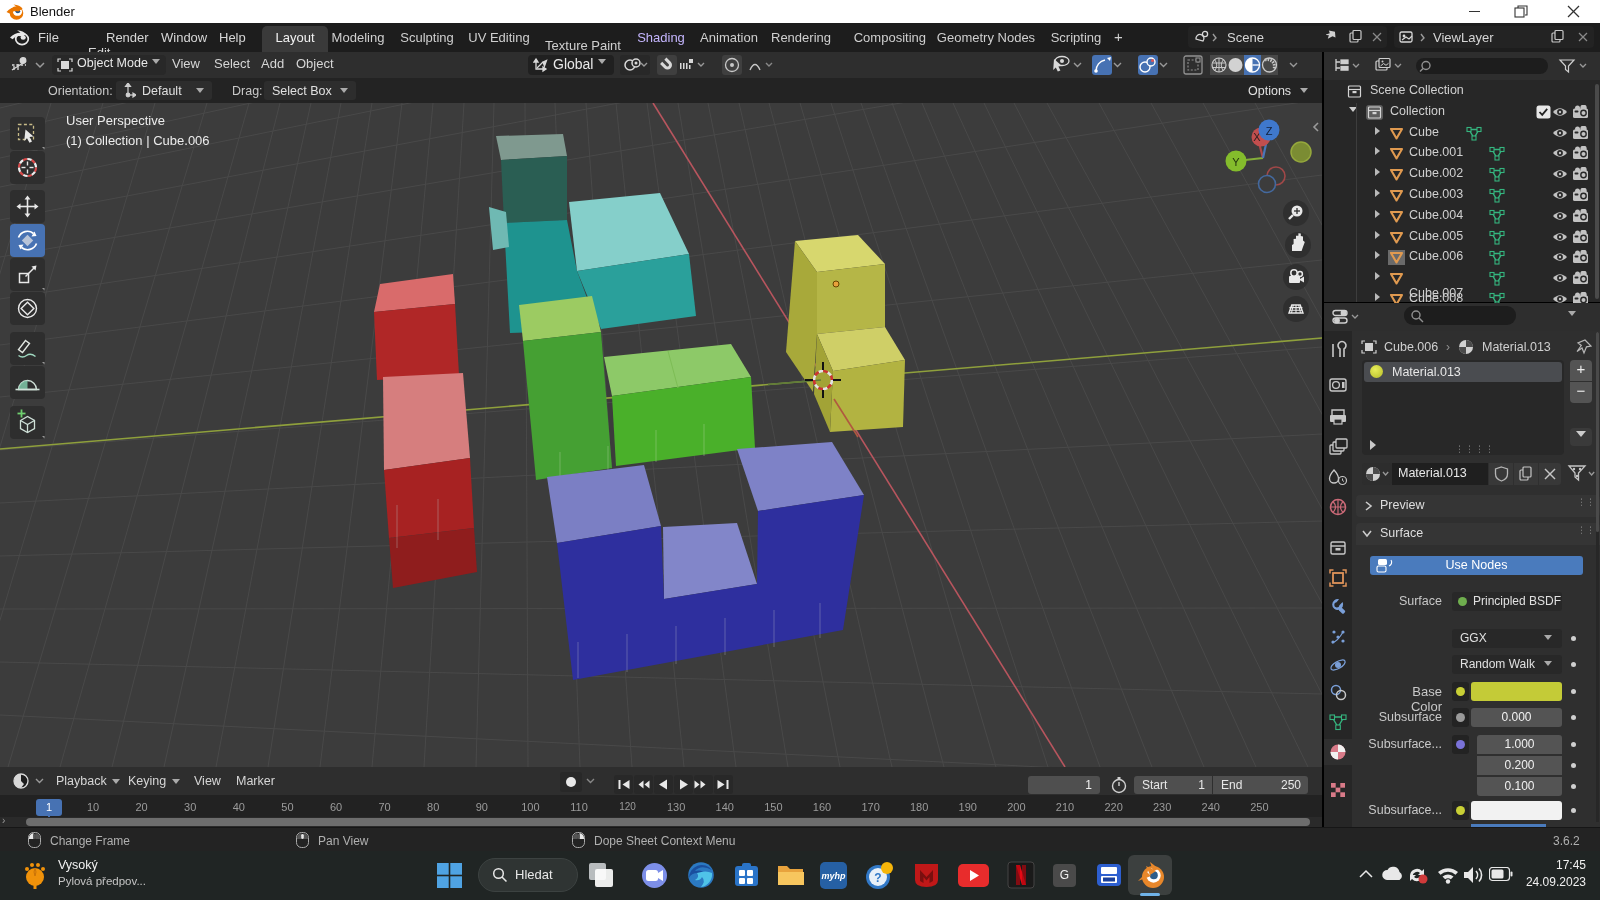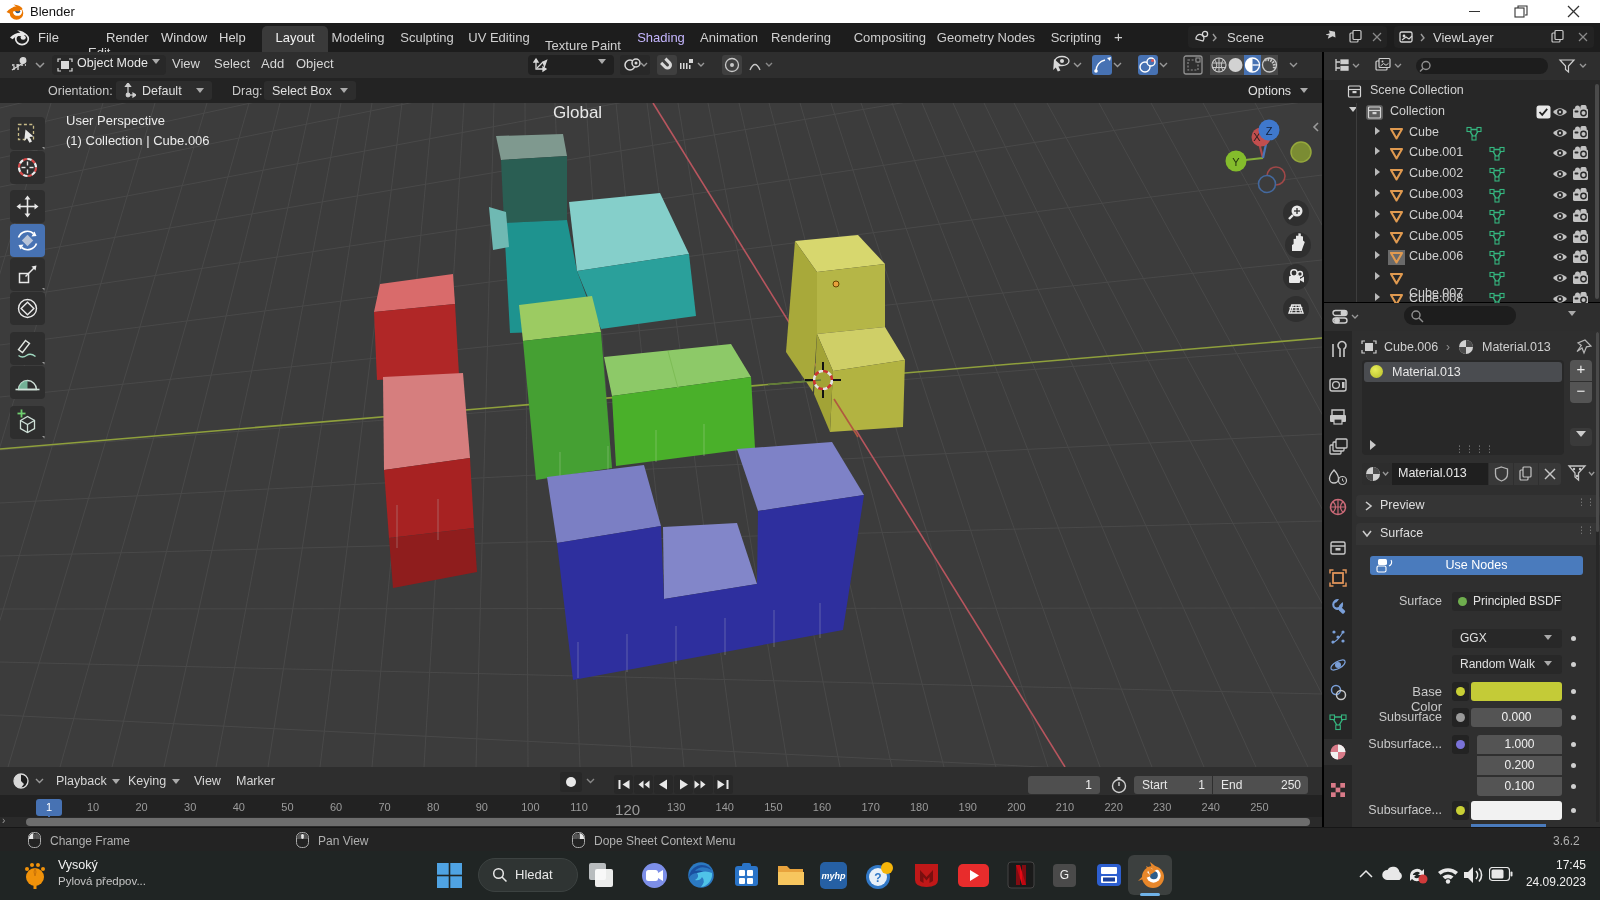--- a/index.html
+++ b/index.html
@@ -333,21 +333,21 @@
 <div class="abs" style="left:528px;top:55px;width:86px;height:20px;background:#202020;border-radius:4px;"></div>
 <svg class="abs" style="left:533px;top:57px;" width="16" height="16" viewBox="0 0 16 16">
 <g stroke="#d8d8d8" stroke-width="1.3" fill="none">
       <path d="M 3 2 v 10 h 10"></path>
       <path d="M 3 2 l -2 3 h 4 z" fill="#d8d8d8"></path>
       <path d="M 13 12 l -3 -2 v 4 z" fill="#d8d8d8"></path>
       <path d="M 4 11 l 6 -6"></path>
       <path d="M 10 5 l 1.5 4 l 2 -5.5 z" fill="#d8d8d8"></path>
     </g>
 </svg>
-<div class="abs" style="left:553px;top:56px;font-size:17px;color:#e8e8e8;margin-top:47px;">Global</div>
+<div class="abs" style="left:553px;top:56px;font-size:14px;color:#e8e8e8;">Global</div>
 <div class="abs" style="left:598px;top:59px;border:4px solid transparent;border-top:5px solid #aaa;"></div>
 <svg class="abs" style="left:620px;top:55px;" width="96" height="20" viewBox="0 0 96 20">
 <rect x="0" y="0" width="30" height="20" rx="3" fill="#282828"></rect>
 <circle cx="10" cy="10" r="5" fill="none" stroke="#d8d8d8" stroke-width="1.5"></circle>
 <circle cx="16" cy="8" r="4" fill="#282828" stroke="#d8d8d8" stroke-width="1.5"></circle>
     <circle cx="16" cy="8" r="1.5" fill="#d8d8d8"></circle>
 <path d="M 21 8 l 3 3 l 3 -3" fill="none" stroke="#999" stroke-width="1.4"></path>
 <rect x="37" y="0" width="20" height="20" rx="3" fill="#3f3f3f"></rect>
 <path d="M 43 4 v 6 a 4.5 4.5 0 0 0 9 0 v -6 h -3 v 6 a 1.5 1.5 0 0 1 -3 0 v -6 z" fill="#d8d8d8" transform="rotate(-45 47.5 10)"></path>
 <g fill="#d8d8d8">
@@ -473,21 +473,21 @@
 <div class="abs" style="left:121.6px;top:801px;width:40px;text-align:center;font-size:11px;color:#9b9b9b;">20</div>
 <div class="abs" style="left:170.2px;top:801px;width:40px;text-align:center;font-size:11px;color:#9b9b9b;">30</div>
 <div class="abs" style="left:218.8px;top:801px;width:40px;text-align:center;font-size:11px;color:#9b9b9b;">40</div>
 <div class="abs" style="left:267.4px;top:801px;width:40px;text-align:center;font-size:11px;color:#9b9b9b;">50</div>
 <div class="abs" style="left:316.0px;top:801px;width:40px;text-align:center;font-size:11px;color:#9b9b9b;">60</div>
 <div class="abs" style="left:364.6px;top:801px;width:40px;text-align:center;font-size:11px;color:#9b9b9b;">70</div>
 <div class="abs" style="left:413.2px;top:801px;width:40px;text-align:center;font-size:11px;color:#9b9b9b;">80</div>
 <div class="abs" style="left:461.8px;top:801px;width:40px;text-align:center;font-size:11px;color:#9b9b9b;">90</div>
 <div class="abs" style="left:510.4000000000001px;top:801px;width:40px;text-align:center;font-size:11px;color:#9b9b9b;">100</div>
 <div class="abs" style="left:559.0px;top:801px;width:40px;text-align:center;font-size:11px;color:#9b9b9b;">110</div>
-<div class="abs" style="left:607.6px;top:801px;width:40px;text-align:center;font-size:15px;color:#9b9b9b;">120</div>
+<div class="abs" style="left:607.6px;top:801px;width:40px;text-align:center;font-size:10px;color:#9b9b9b;">120</div>
 <div class="abs" style="left:656.2px;top:801px;width:40px;text-align:center;font-size:11px;color:#9b9b9b;">130</div>
 <div class="abs" style="left:704.8000000000001px;top:801px;width:40px;text-align:center;font-size:11px;color:#9b9b9b;">140</div>
 <div class="abs" style="left:753.4px;top:801px;width:40px;text-align:center;font-size:11px;color:#9b9b9b;">150</div>
 <div class="abs" style="left:802.0px;top:801px;width:40px;text-align:center;font-size:11px;color:#9b9b9b;">160</div>
 <div class="abs" style="left:850.6px;top:801px;width:40px;text-align:center;font-size:11px;color:#9b9b9b;">170</div>
 <div class="abs" style="left:899.2px;top:801px;width:40px;text-align:center;font-size:11px;color:#9b9b9b;">180</div>
 <div class="abs" style="left:947.8000000000001px;top:801px;width:40px;text-align:center;font-size:11px;color:#9b9b9b;">190</div>
 <div class="abs" style="left:996.4px;top:801px;width:40px;text-align:center;font-size:11px;color:#9b9b9b;">200</div>
 <div class="abs" style="left:1045.0px;top:801px;width:40px;text-align:center;font-size:11px;color:#9b9b9b;">210</div>
 <div class="abs" style="left:1093.6px;top:801px;width:40px;text-align:center;font-size:11px;color:#9b9b9b;">220</div>

